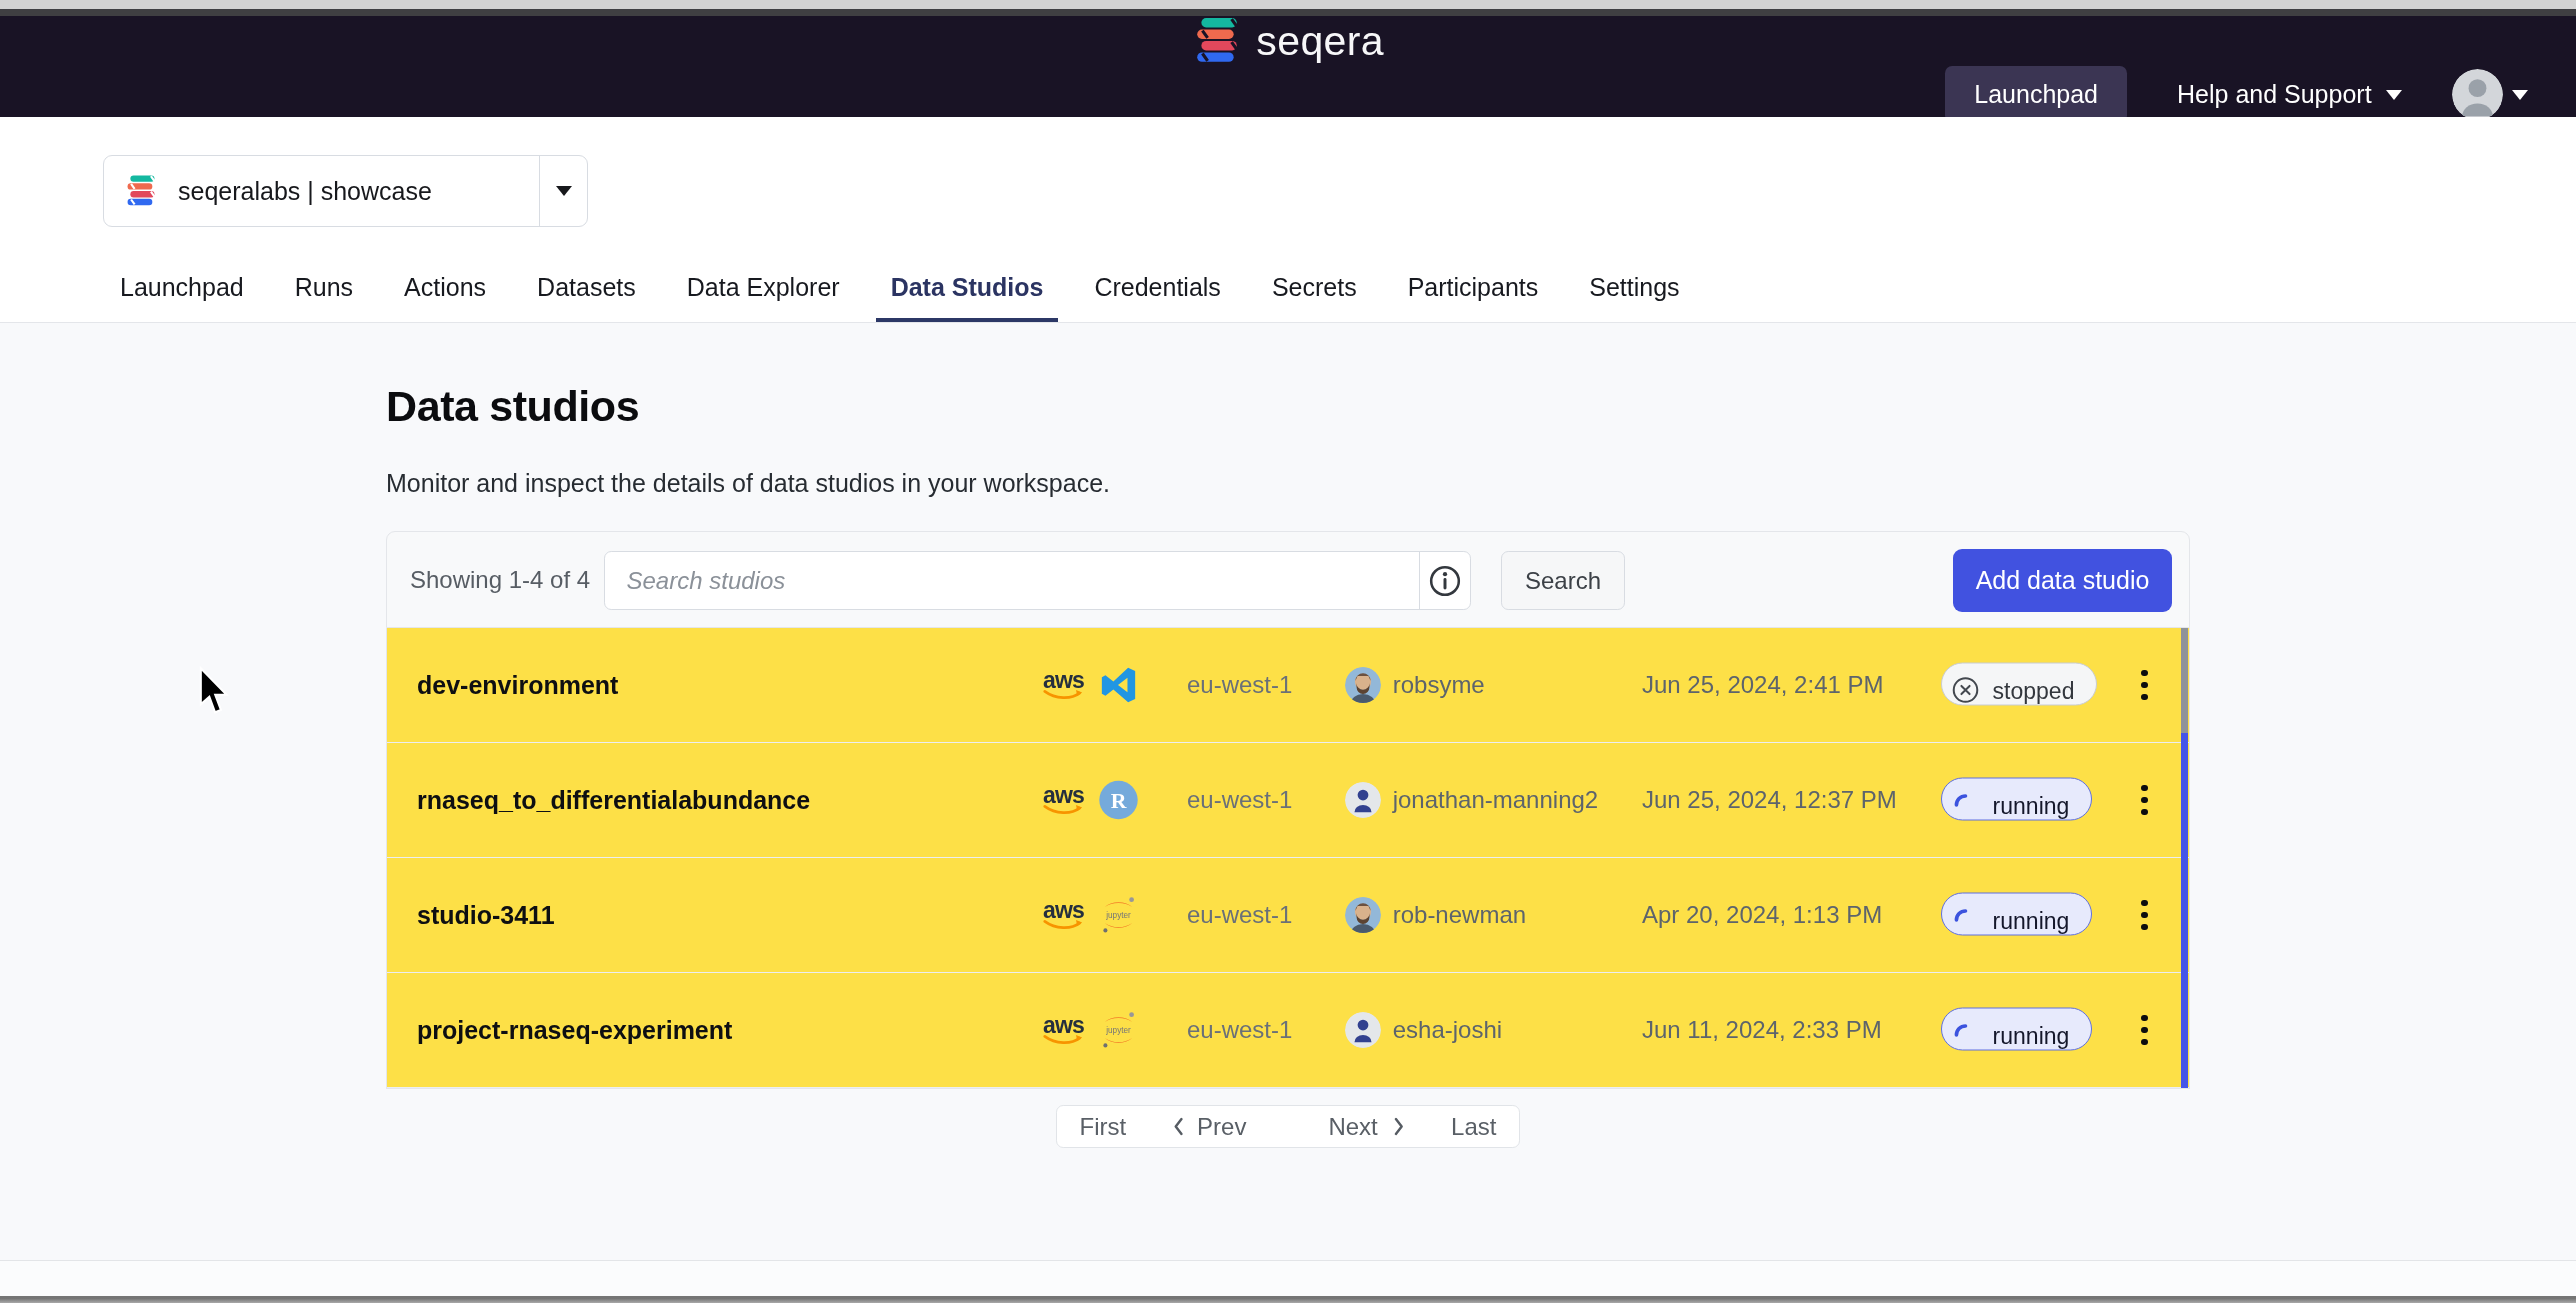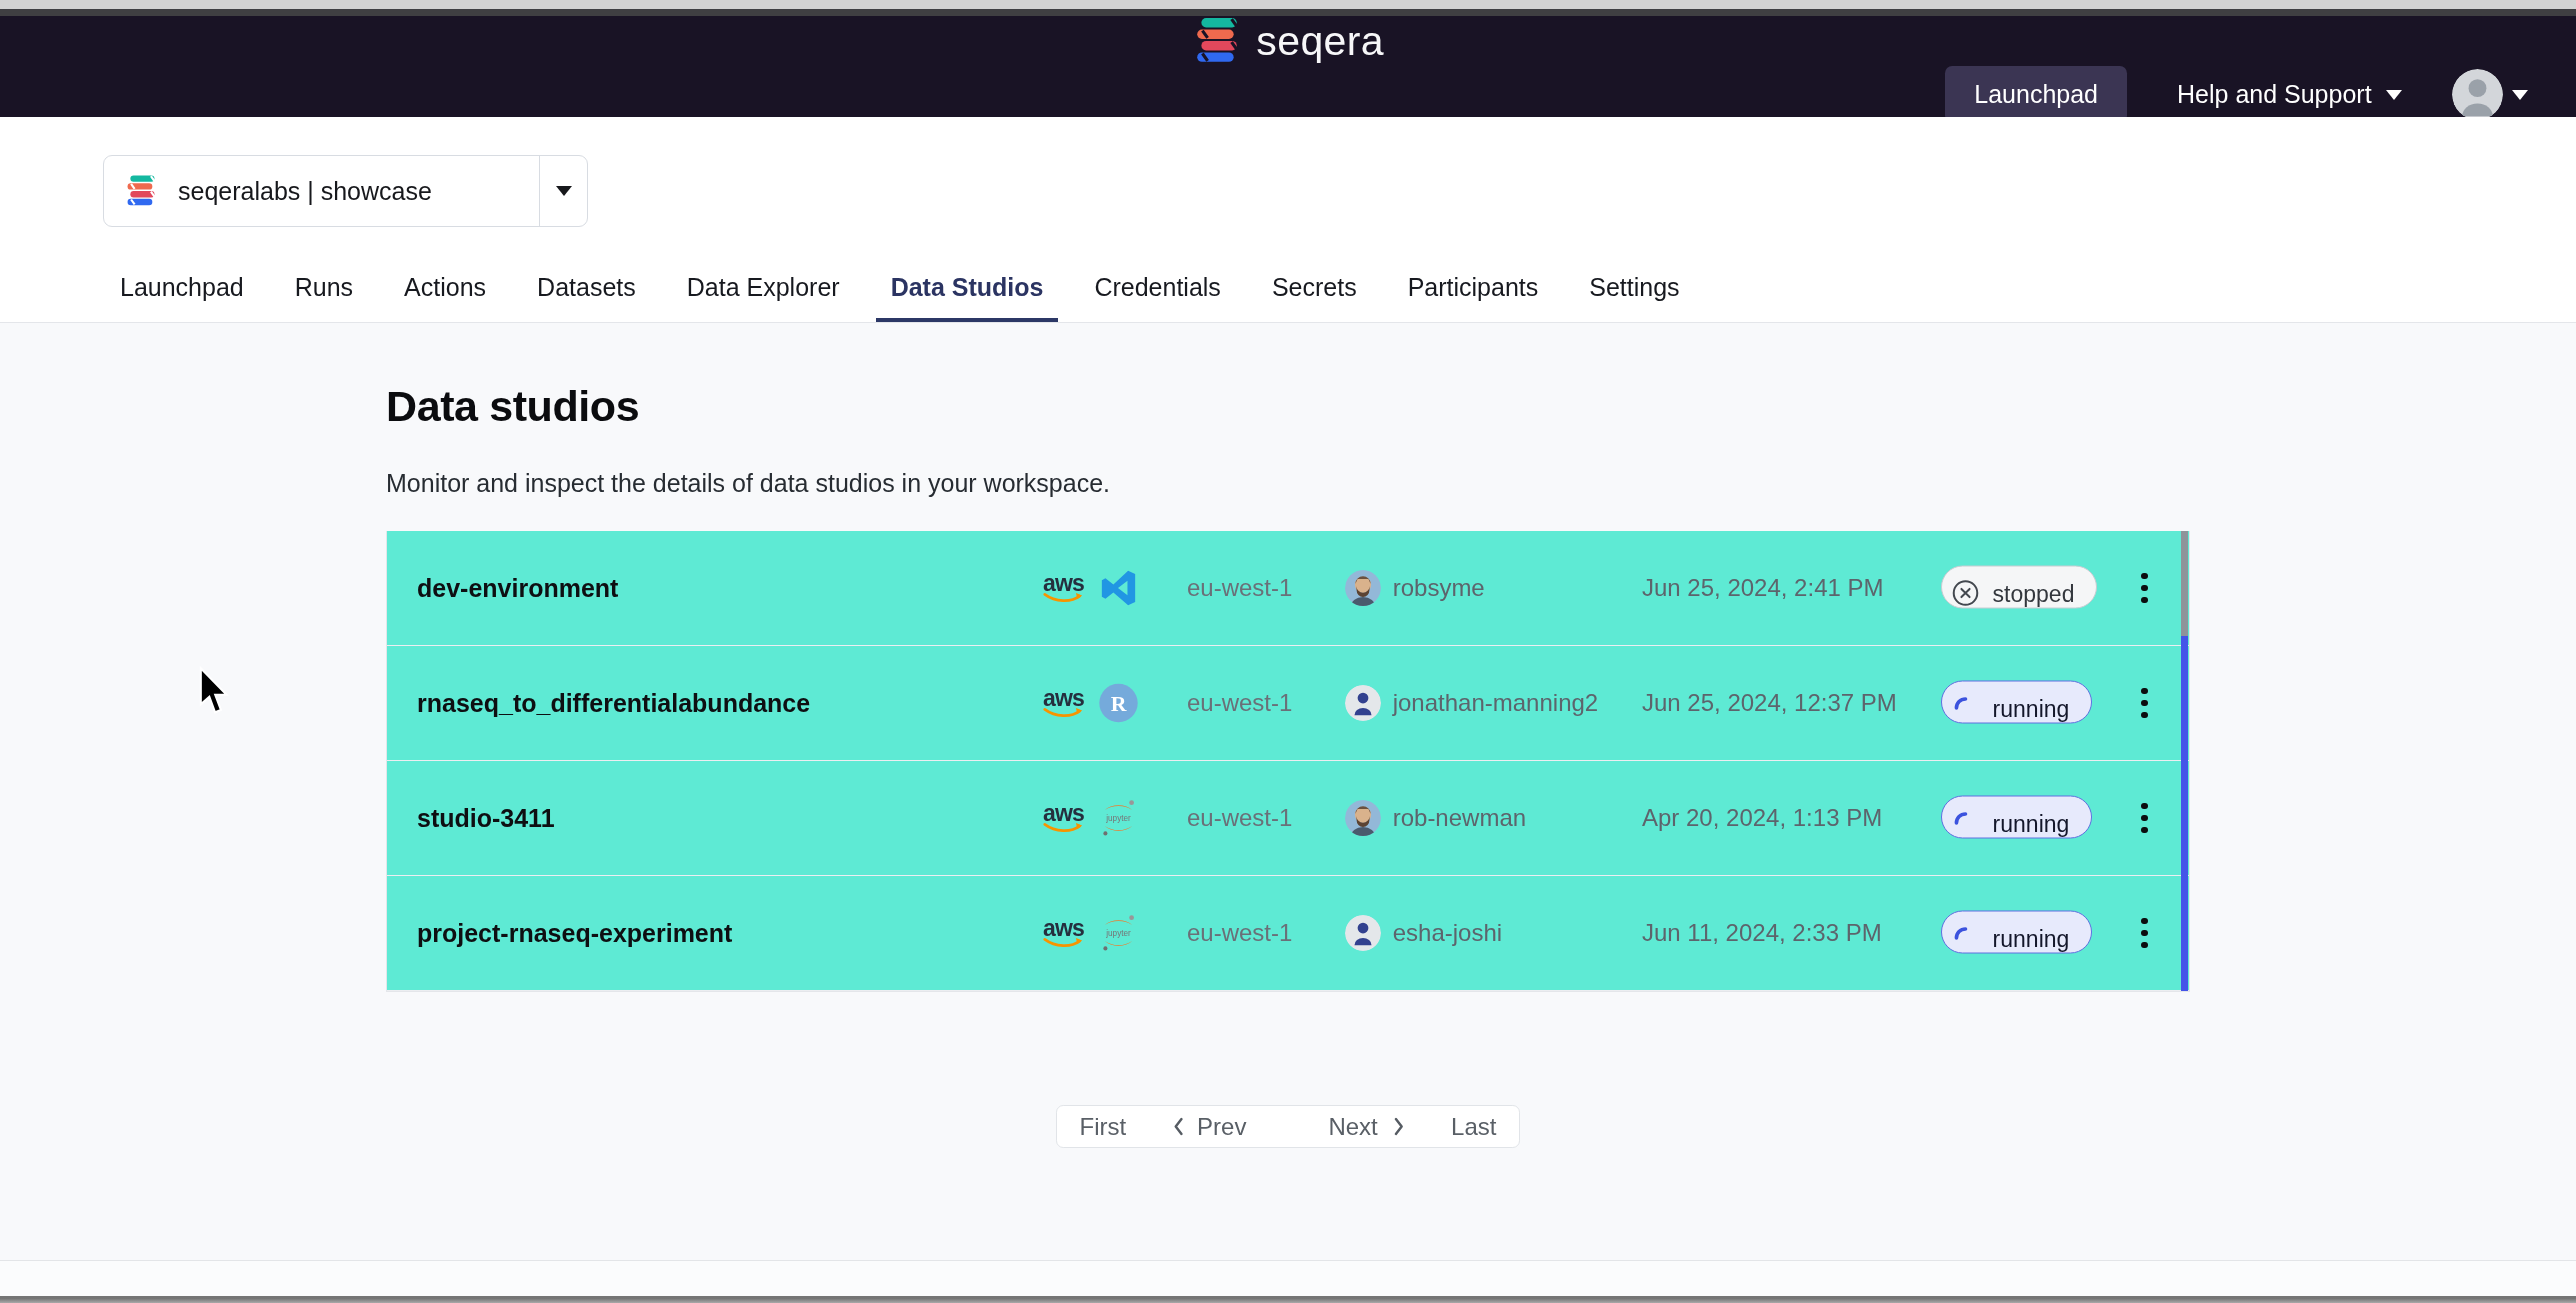--- a/index.html
+++ b/index.html
@@ -61,21 +61,21 @@
   .search-box input::placeholder { color:#8b9199; font-style:italic; }
   .sb-div { width:0.9px; height:100%; background:#d8dce2; }
   .sb-info { width:50px; display:flex; align-items:center; justify-content:center; cursor:pointer; }
   .sb-info svg { width:34px; height:34px; }
   .search-btn { position:absolute; left:1114px; top:19px; height:59px; padding:0 23px;
                 background:#f6f7f8; border:0.9px solid #d8dce2; border-radius:7.2px;
                 font-size:24px; color:#3c4147; font-family:inherit; cursor:pointer; }
   .add-btn { position:absolute; left:1566px; top:17px; width:219px; height:63px; background:#4152e0;
              border:none; border-radius:9px; color:#ffffff; font-size:25px; font-family:inherit; cursor:pointer; }
 
-  .rows { position:relative; background:#5eead4; border:0.9px solid #e4e6ea; border-top:none; }
+  .rows { position:relative; background:#fde047; border:0.9px solid #e4e6ea; border-top:none; }
   .row { position:relative; height:115px; border-bottom:0.9px solid #eceef1; }
   .row:last-child { border-bottom:none; }
   .cell-name { position:absolute; left:30px; top:50%; transform:translateY(-50%);
                font-weight:700; font-size:25px; color:#0e0f12; text-decoration:none; cursor:pointer; }
   .cell-icons { position:absolute; left:653px; top:50%; transform:translateY(-50%);
                 display:flex; align-items:center; gap:10.8px; }
   .aws-logo { display:inline-flex; flex-direction:column; align-items:center; width:47px; }
   .aws-word { font-size:23px; font-weight:700; color:#252f3e; letter-spacing:-0.9px; line-height:21.5px; }
   .aws-smile { width:41px; height:10.8px; margin-top:-1.8px; }
   .app-icon svg { width:41px; height:41px; display:block; }
@@ -188,20 +188,36 @@
       <div class="tab">Participants</div>
       <div class="tab">Settings</div>
     </div>
 </header>
 
 <main class="main">
   <h1 class="page-title">Data studios</h1>
   <p class="page-subtitle">Monitor and inspect the details of data studios in your workspace.</p>
 
   <section class="card">
+    <div class="toolbar">
+      <span class="showing">Showing 1-4 of 4</span>
+      <div class="search-box">
+        <input type="text" placeholder="Search studios" style="">
+        <span class="sb-div"></span>
+        <span class="sb-info">
+          <svg viewBox="0 0 32 32">
+              <circle cx="16" cy="16" r="13" stroke="#33383e" stroke-width="2.4" fill="none"></circle>
+              <path d="M16 14.5 v8" stroke="#33383e" stroke-width="2.8" stroke-linecap="round"></path>
+              <circle cx="16" cy="9.6" r="2" fill="#33383e"></circle>
+            </svg>
+        </span>
+      </div>
+      <button class="search-btn">Search</button>
+      <button class="add-btn">Add data studio</button>
+    </div>
     <div class="rows">
       <div class="row">
           <a class="cell-name">dev-environment</a>
           <div class="cell-icons">
             <span class="aws-logo">
               <span class="aws-word">aws</span>
               <svg class="aws-smile" viewBox="0 0 46 12">
                 <path d="M2 2 C14 11,32 11,41 4" stroke="#f79400" stroke-width="3" fill="none" stroke-linecap="round"></path>
                 <path d="M37 0.5 l7 2.8 -5.5 4 z" fill="#f79400"></path>
               </svg>

